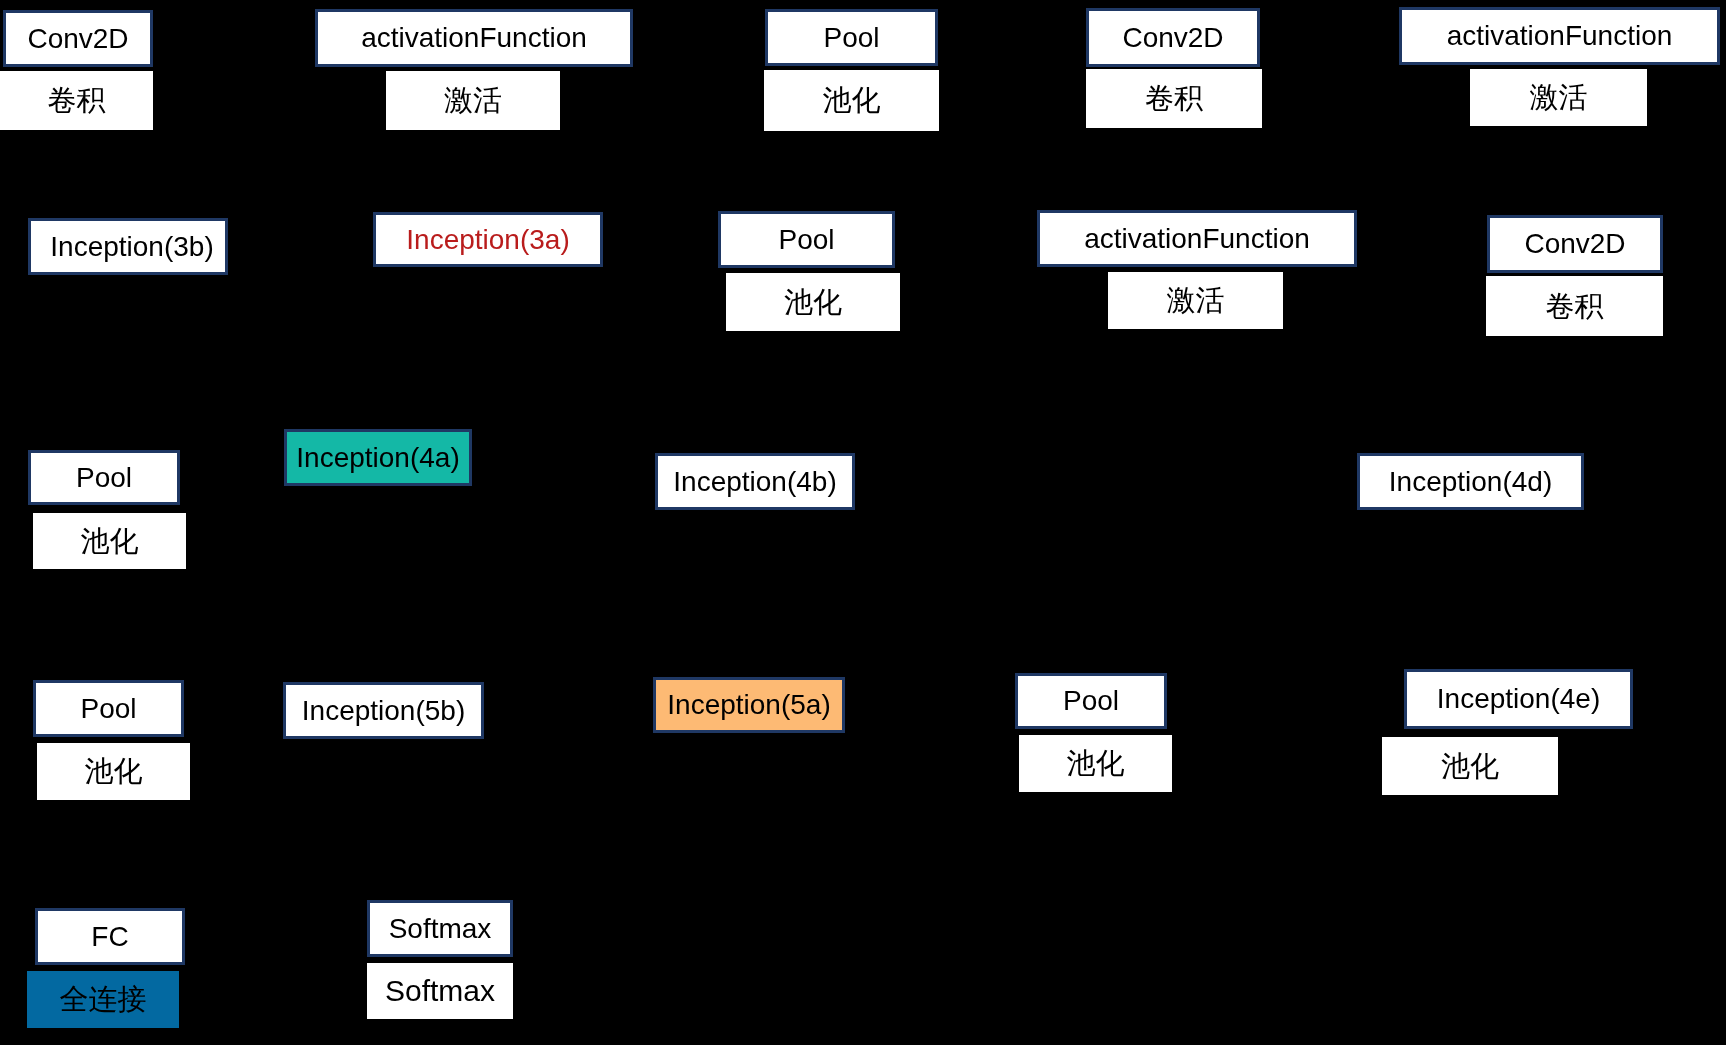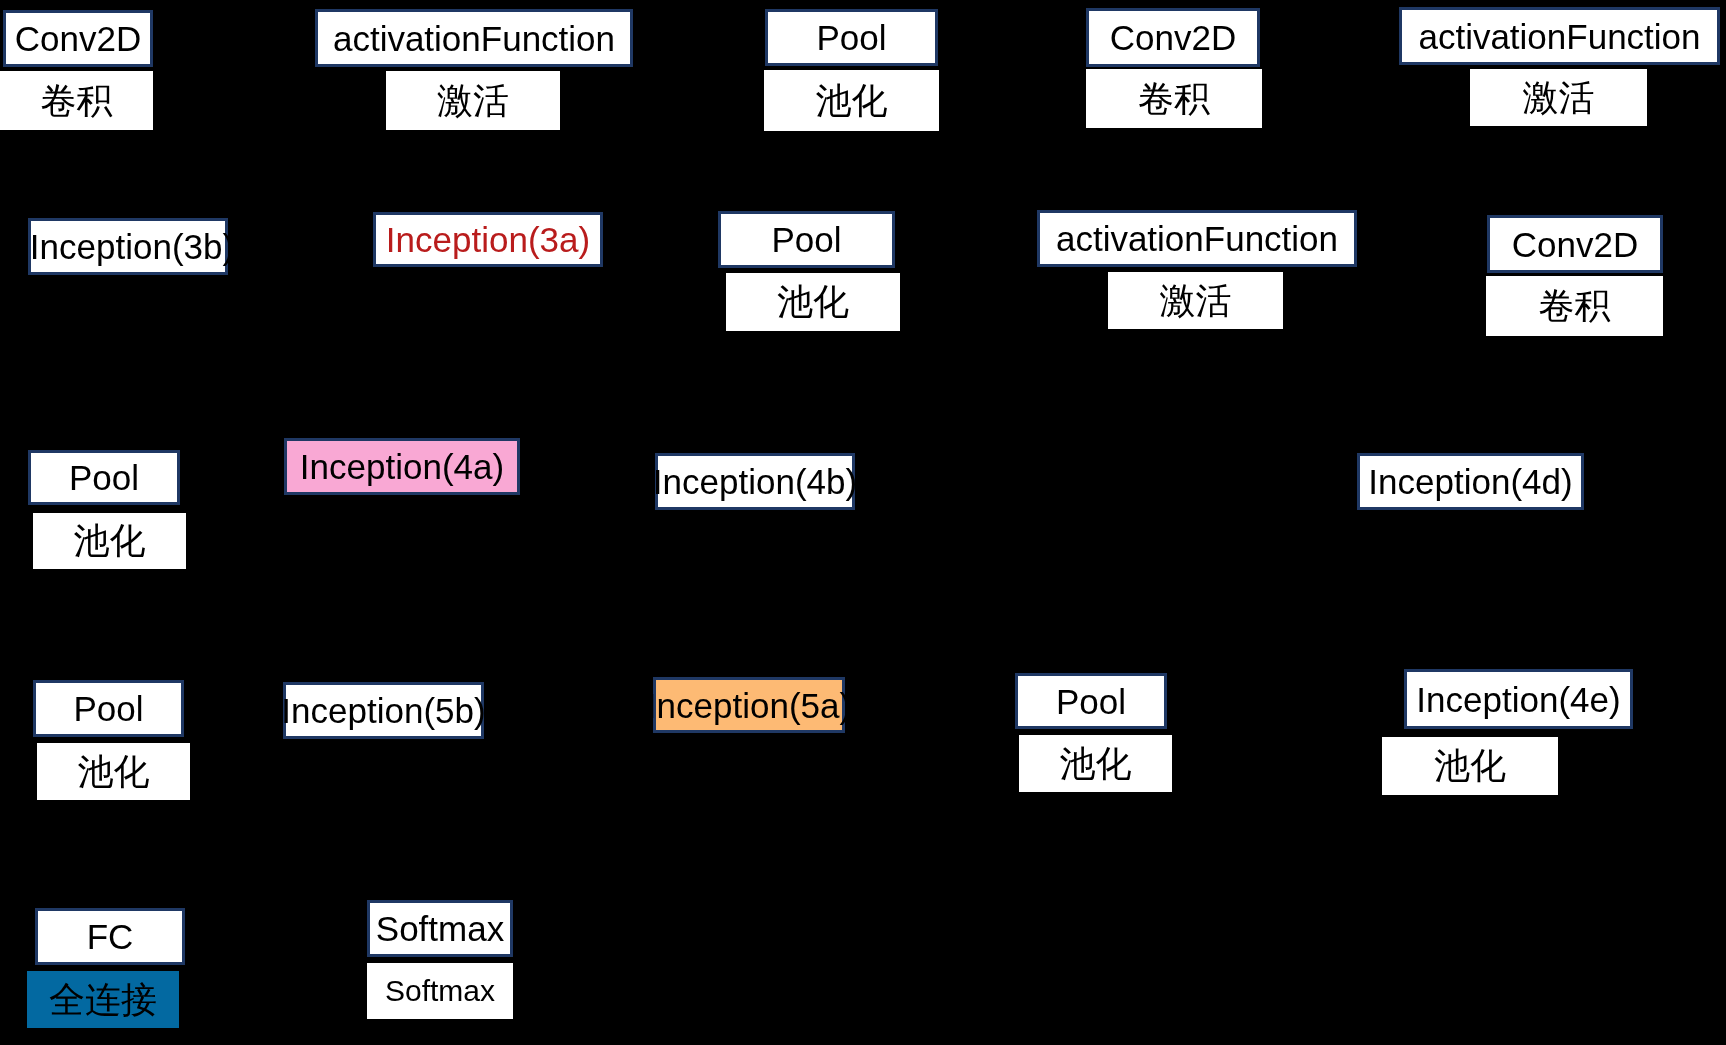--- a/index.html
+++ b/index.html
@@ -17,34 +17,34 @@
   }
   .node-box {
     position: absolute;
     box-sizing: border-box;
     background: #ffffff;
     border: 3px solid #1f3864;
     color: #000000;
     display: flex;
     align-items: center;
     justify-content: center;
-    font-size: 35px;
+    font-size: 28px;
     white-space: nowrap;
     line-height: 1;
   }
   .node-sub {
     position: absolute;
     box-sizing: border-box;
     background: #ffffff;
     border: none;
     color: #000000;
     display: flex;
     align-items: center;
     justify-content: center;
-    font-size: 36px;
+    font-size: 29px;
     white-space: nowrap;
     line-height: 1;
   }
   .node-sub.latin {
     font-size: 30px;
   }
 </style>
 </head>
 <body>
 
@@ -62,21 +62,21 @@
     <div class="node-box" style="left: 28px; top: 218px; width: 200px; height: 57px; background: rgb(255, 255, 255); border-color: rgb(31, 56, 100); color: rgb(0, 0, 0); padding-left: 8px;">Inception(3b)</div>
     <div class="node-box" style="left: 373px; top: 212px; width: 230px; height: 55px; background: rgb(255, 255, 255); border-color: rgb(31, 56, 100); color: #b91c1c;">Inception(3a)</div>
     <div class="node-box" style="left: 718px; top: 211px; width: 177px; height: 57px; background: rgb(255, 255, 255); border-color: rgb(31, 56, 100); color: rgb(0, 0, 0);">Pool</div>
     <div class="node-sub" style="left: 726px; top: 273px; width: 174px; height: 58px; background: rgb(255, 255, 255); color: rgb(0, 0, 0);">池化</div>
     <div class="node-box" style="left: 1037px; top: 210px; width: 320px; height: 57px; background: rgb(255, 255, 255); border-color: rgb(31, 56, 100); color: rgb(0, 0, 0);">activationFunction</div>
     <div class="node-sub" style="left: 1108px; top: 272px; width: 175px; height: 57px; background: rgb(255, 255, 255); color: rgb(0, 0, 0);">激活</div>
     <div class="node-box" style="left: 1487px; top: 215px; width: 176px; height: 58px; background: rgb(255, 255, 255); border-color: rgb(31, 56, 100); color: rgb(0, 0, 0);">Conv2D</div>
     <div class="node-sub" style="left: 1486px; top: 276px; width: 177px; height: 60px; background: rgb(255, 255, 255); color: rgb(0, 0, 0);">卷积</div>
     <div class="node-box" style="left: 28px; top: 450px; width: 152px; height: 55px; background: rgb(255, 255, 255); border-color: rgb(31, 56, 100); color: rgb(0, 0, 0);">Pool</div>
     <div class="node-sub" style="left: 33px; top: 513px; width: 153px; height: 56px; background: rgb(255, 255, 255); color: rgb(0, 0, 0);">池化</div>
-    <div class="node-box" style="left: 284px; top: 438px; width: 236px; height: 57px; background: #f9a8d4; border-color: rgb(31, 56, 100); color: rgb(0, 0, 0);">Inception(4a)</div>
+    <div class="node-box" style="left: 284px; top: 429px; width: 188px; height: 57px; background: #14b8a6; border-color: rgb(31, 56, 100); color: rgb(0, 0, 0);">Inception(4a)</div>
     <div class="node-box" style="left: 655px; top: 453px; width: 200px; height: 57px; background: rgb(255, 255, 255); border-color: rgb(31, 56, 100); color: rgb(0, 0, 0);">Inception(4b)</div>
     <div class="node-box" style="left: 1357px; top: 453px; width: 227px; height: 57px; background: rgb(255, 255, 255); border-color: rgb(31, 56, 100); color: rgb(0, 0, 0);">Inception(4d)</div>
     <div class="node-box" style="left: 33px; top: 680px; width: 151px; height: 57px; background: rgb(255, 255, 255); border-color: rgb(31, 56, 100); color: rgb(0, 0, 0);">Pool</div>
     <div class="node-sub" style="left: 37px; top: 743px; width: 153px; height: 57px; background: rgb(255, 255, 255); color: rgb(0, 0, 0);">池化</div>
     <div class="node-box" style="left: 283px; top: 682px; width: 201px; height: 57px; background: rgb(255, 255, 255); border-color: rgb(31, 56, 100); color: rgb(0, 0, 0);">Inception(5b)</div>
     <div class="node-box" style="left: 653px; top: 677px; width: 192px; height: 56px; background: #fdba74; border-color: rgb(31, 56, 100); color: rgb(0, 0, 0);">Inception(5a)</div>
     <div class="node-box" style="left: 1015px; top: 673px; width: 152px; height: 56px; background: rgb(255, 255, 255); border-color: rgb(31, 56, 100); color: rgb(0, 0, 0);">Pool</div>
     <div class="node-sub" style="left: 1019px; top: 735px; width: 153px; height: 57px; background: rgb(255, 255, 255); color: rgb(0, 0, 0);">池化</div>
     <div class="node-box" style="left: 1356px; top: 669px; width: 229px; height: 60px; background: rgb(255, 255, 255); border-color: rgb(31, 56, 100); color: rgb(0, 0, 0); margin-left: 48px;">Inception(4e)</div>
     <div class="node-sub" style="left: 1382px; top: 737px; width: 176px; height: 58px; background: rgb(255, 255, 255); color: rgb(0, 0, 0);">池化</div>

